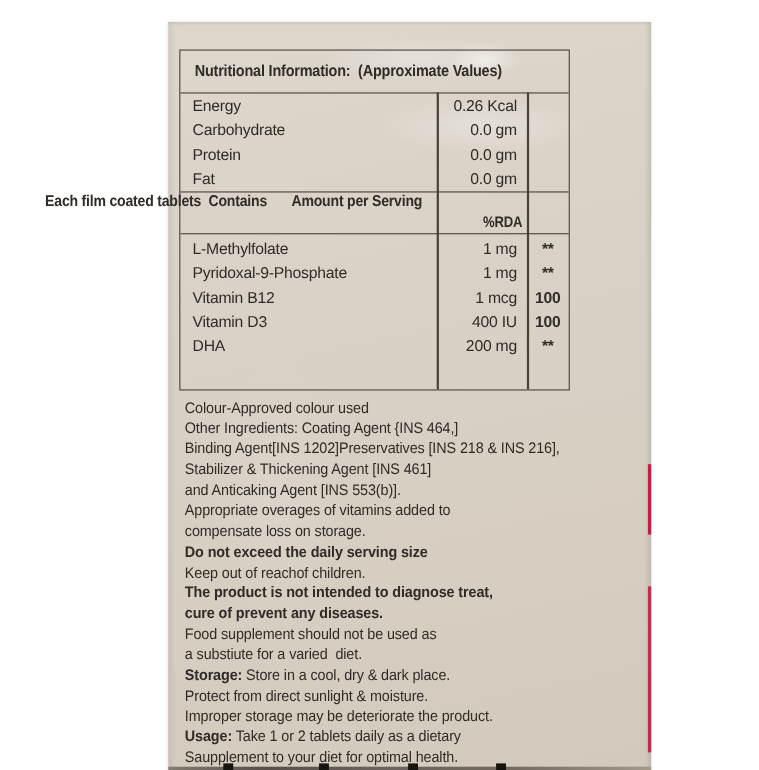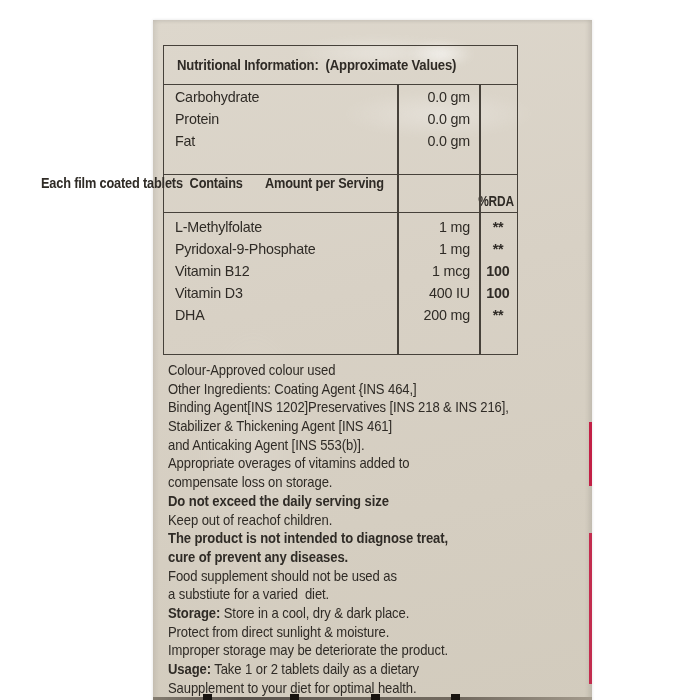--- a/index.html
+++ b/index.html
@@ -25,21 +25,21 @@
   .sec1{height:88px;border-bottom:1.8px solid var(--line,#46413a);padding-top:1px;}
   .sec2{padding-top:3px;}
   .t-row{display:flex;align-items:center;height:22px;}
   .c-label{width:233px;padding-left:11px;box-sizing:border-box;white-space:pre;}
   .c-val{width:82px;text-align:right;padding-right:9px;box-sizing:border-box;white-space:pre;}
   .c-rda{flex:1;text-align:center;white-space:pre;font-weight:700;}
   .subhead{height:37px;border-bottom:1.8px solid var(--line,#46413a);display:flex;}
   .sh-l{display:flex;flex-direction:row;justify-content:flex-end;padding-left:8px;
         padding-bottom:2px;width:225px;line-height:17.5px;font-size:14.2px;}
   .sh-v{display:flex;align-items:flex-end;padding-bottom:3px;width:82px;box-sizing:border-box;padding-left:6px;text-align:left;}
-  .sh-r{flex:1;display:flex;align-items:flex-end;justify-content:flex-end;padding-bottom:3px;font-size:14px;}
+  .sh-r{flex:1;display:flex;align-items:flex-end;justify-content:center;padding-bottom:3px;font-size:14px;}
   .vline{position:absolute;top:38px;bottom:0;width:1.6px;background:var(--line,#46413a);}
   .v1{left:233px;} .v2{left:315px;}
 
   .notes{position:absolute;left:15px;top:341px;width:392px;transform:scaleX(0.94);transform-origin:0 0;}
   .note-line{height:18.7px;line-height:18.7px;white-space:pre;font-size:13.9px;letter-spacing:-0.1px;}
   .note-line b{font-weight:700;}
 
   .strip{position:absolute;left:0;right:0;top:677px;height:10px;
          background:linear-gradient(to right,#847c70 0%,#575049 20%,#6b645a 45%,#726a5f 70%,#a39a8c 100%);}
   .mark{position:absolute;top:-3px;width:9px;height:7px;background:#17130f;}
@@ -56,20 +56,25 @@
     <div class="glare g0"></div>
     <div class="glare g1"></div>
     <div class="glare g2"></div>
     <div class="glare g3"></div>
 
     <div class="table">
       <div class="t-title">
         <span class="squeeze">Nutritional Information:  (Approximate Values)</span>
       </div>
       <div class="sec1">
+          <div class="t-row">
+            <div class="c-label">Energy</div>
+            <div class="c-val">0.26 Kcal</div>
+            <div class="c-rda"></div>
+          </div>
           <div class="t-row">
             <div class="c-label">Carbohydrate</div>
             <div class="c-val">0.0 gm</div>
             <div class="c-rda"></div>
           </div>
           <div class="t-row">
             <div class="c-label">Protein</div>
             <div class="c-val">0.0 gm</div>
             <div class="c-rda"></div>
           </div>

